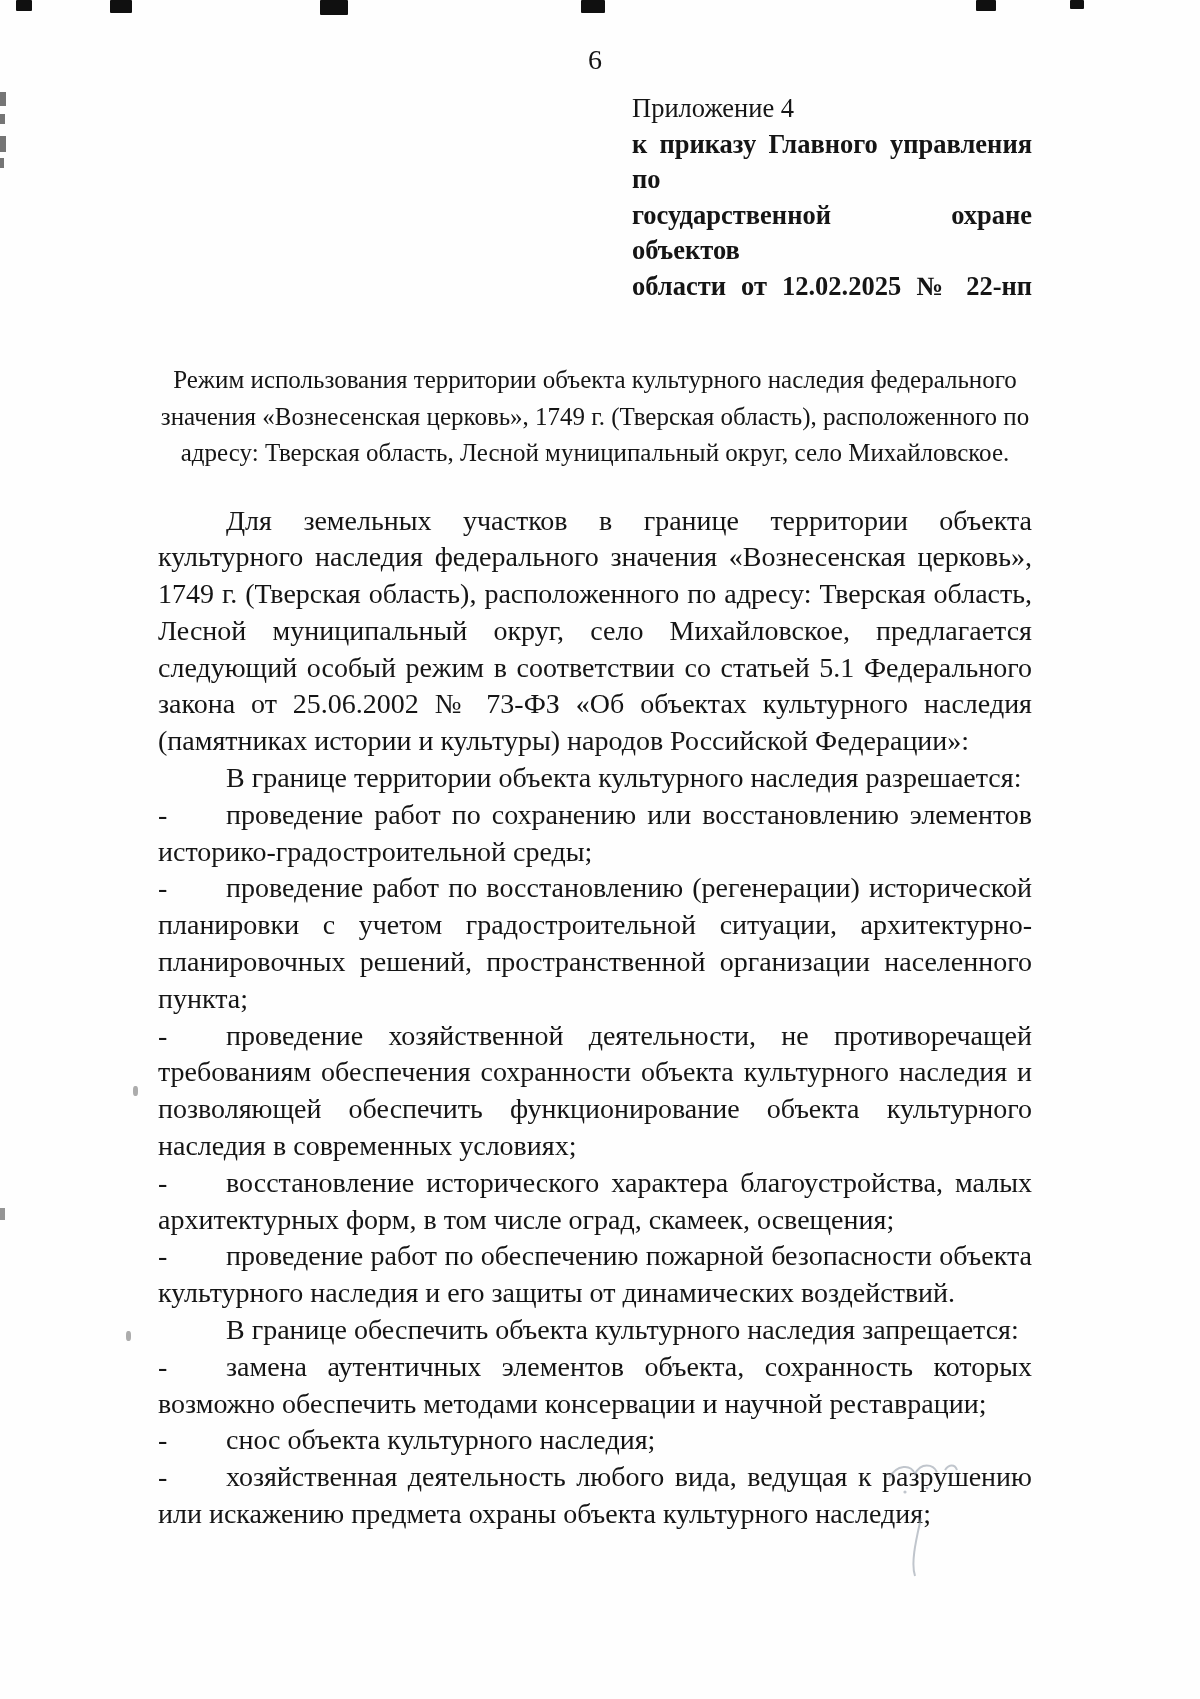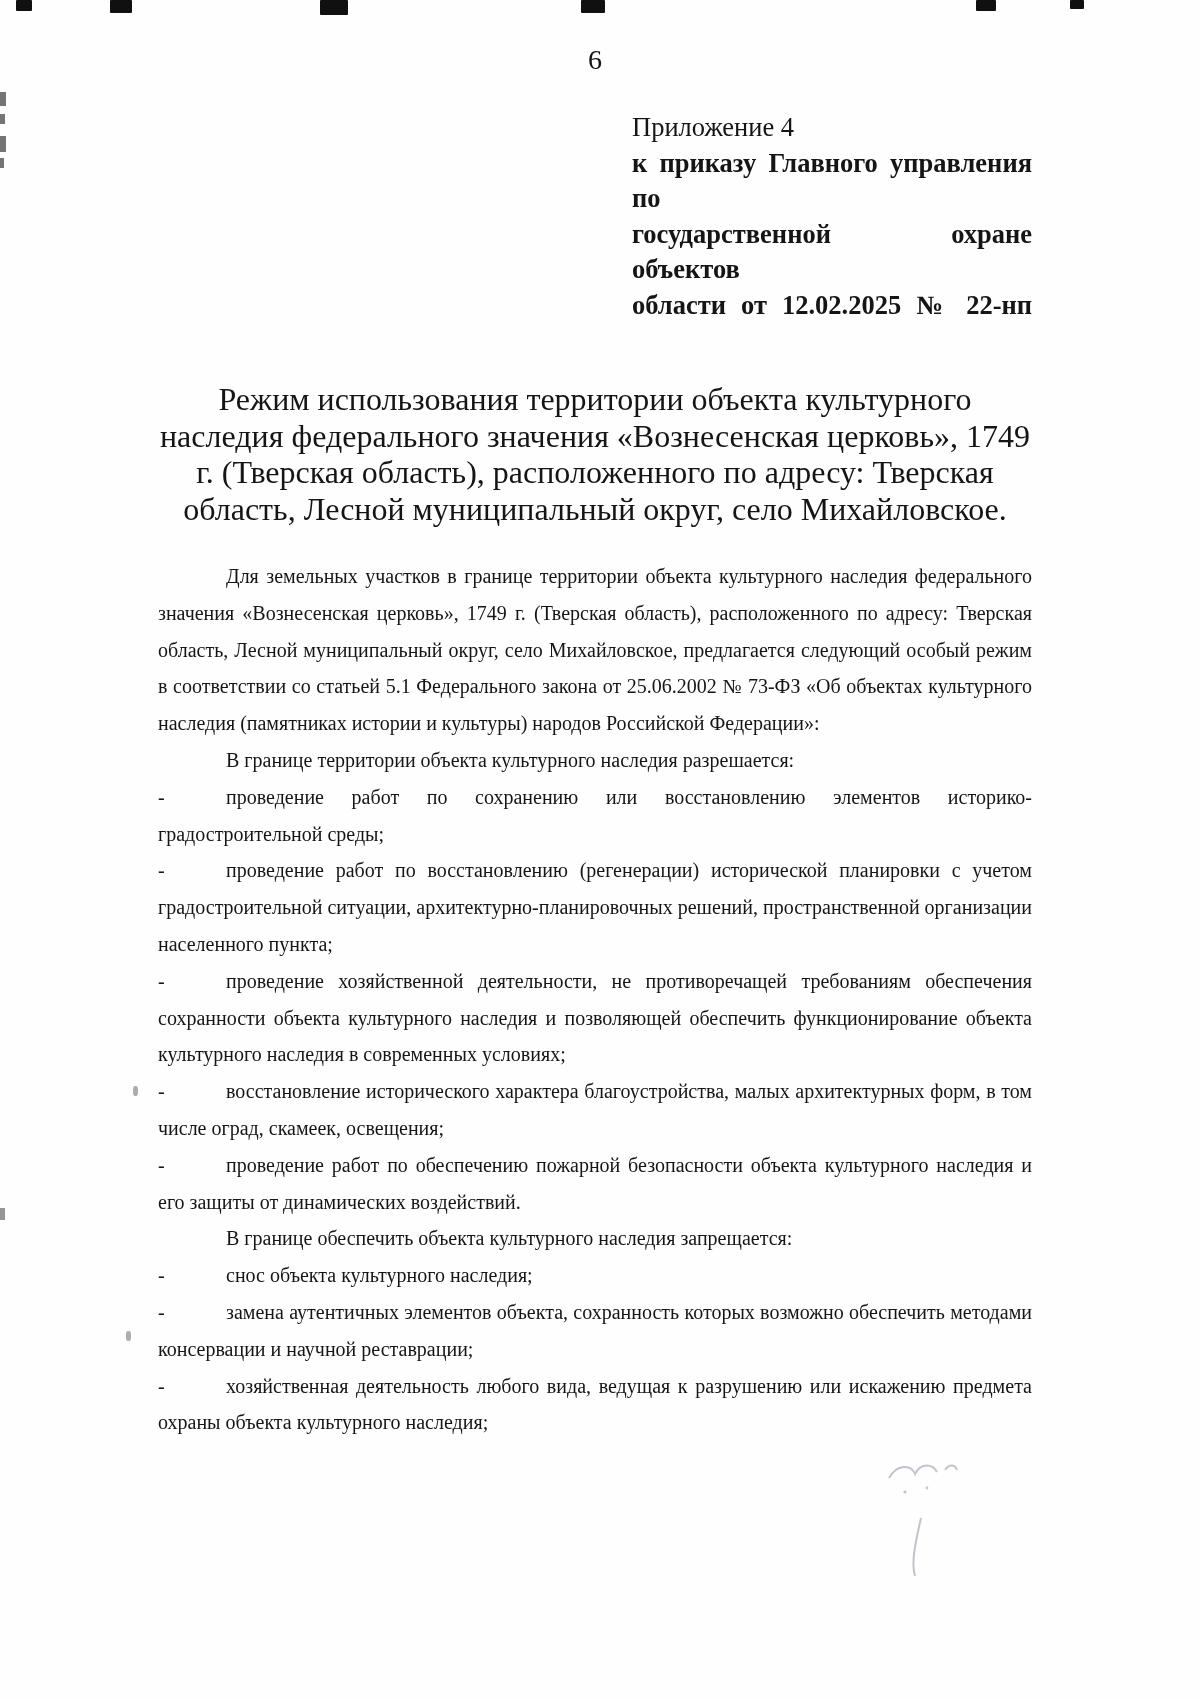--- a/index.html
+++ b/index.html
@@ -22,37 +22,37 @@
     top: 0;
     width: 874px;
   }
   .pagenum {
     margin-top: 44px;
     text-align: center;
     font-size: 28px;
     line-height: 32px;
   }
   .approval {
-    margin-top: 34px;
+    margin-top: 15px;
     margin-left: 474px;
     width: 400px;
     font-size: 26.5px;
     line-height: 35.5px;
   }
   .aline { text-align: left; }
   .aline.j { text-align: justify; text-align-last: justify; font-weight: bold; }
   .title {
     margin-top: 58px;
     text-align: center;
-    font-size: 32px;
+    font-size: 25px;
     line-height: 36.5px;
   }
   .bodytext {
     margin-top: 31px;
-    font-size: 20px;
+    font-size: 28px;
     line-height: 36.8px;
     text-align: justify;
   }
   .para { margin: 0; }
   .indent { text-indent: 68px; }
   .dash { display: inline-block; width: 68px; }
   .penmark { position: absolute; left: 875px; top: 1452px; opacity: .6; }
 </style>
 </head>
 <body>
@@ -94,22 +94,22 @@
       <p class="para indent">В границе территории объекта культурного наследия разрешается:</p>
 
       <p class="para li"><span class="dash">-</span><span>проведение работ по сохранению или восстановлению элементов историко-градостроительной среды;</span></p>
       <p class="para li"><span class="dash">-</span><span>проведение работ по восстановлению (регенерации) исторической планировки с учетом градостроительной ситуации, архитектурно-планировочных решений, пространственной организации населенного пункта;</span></p>
       <p class="para li"><span class="dash">-</span><span>проведение хозяйственной деятельности, не противоречащей требованиям обеспечения сохранности объекта культурного наследия и позволяющей обеспечить функционирование объекта культурного наследия в современных условиях;</span></p>
       <p class="para li"><span class="dash">-</span><span>восстановление исторического характера благоустройства, малых архитектурных форм, в том числе оград, скамеек, освещения;</span></p>
       <p class="para li"><span class="dash">-</span><span>проведение работ по обеспечению пожарной безопасности объекта культурного наследия и его защиты от динамических воздействий.</span></p>
 
       <p class="para indent">В границе обеспечить объекта культурного наследия запрещается:</p>
 
+      <p class="para li"><span class="dash">-</span><span>замена аутентичных элементов объекта, сохранность которых возможно обеспечить методами консервации и научной реставрации;</span></p>
       <p class="para li"><span class="dash">-</span><span>снос объекта культурного наследия;</span></p>
-      <p class="para li"><span class="dash">-</span><span>замена аутентичных элементов объекта, сохранность которых возможно обеспечить методами консервации и научной реставрации;</span></p>
       <p class="para li"><span class="dash">-</span><span>хозяйственная деятельность любого вида, ведущая к разрушению или искажению предмета охраны объекта культурного наследия;</span></p>
 
     </div>
   </div>
 
   <svg class="penmark" width="115" height="135" viewBox="0 0 115 135">
     <path d="M14 26 C22 12, 36 12, 40 22 C46 10, 58 12, 62 20" stroke="#97a0ac" stroke-width="2" fill="none"></path>
     <path d="M70 18 c4 -6 10 -6 12 0" stroke="#97a0ac" stroke-width="2" fill="none"></path>
     <circle cx="30" cy="40" r="1.6" fill="#97a0ac"></circle>
     <circle cx="52" cy="36" r="1.4" fill="#97a0ac"></circle>

